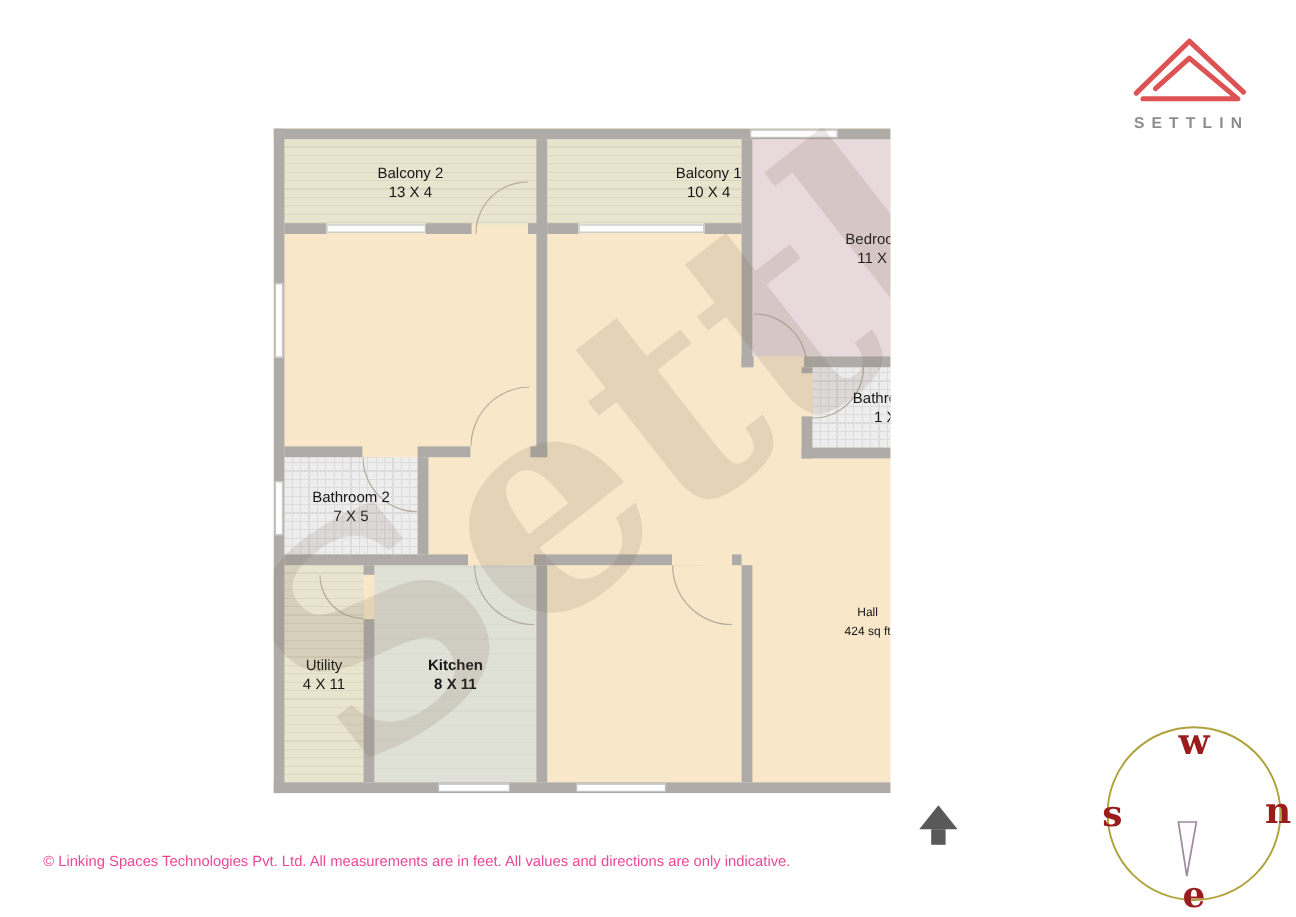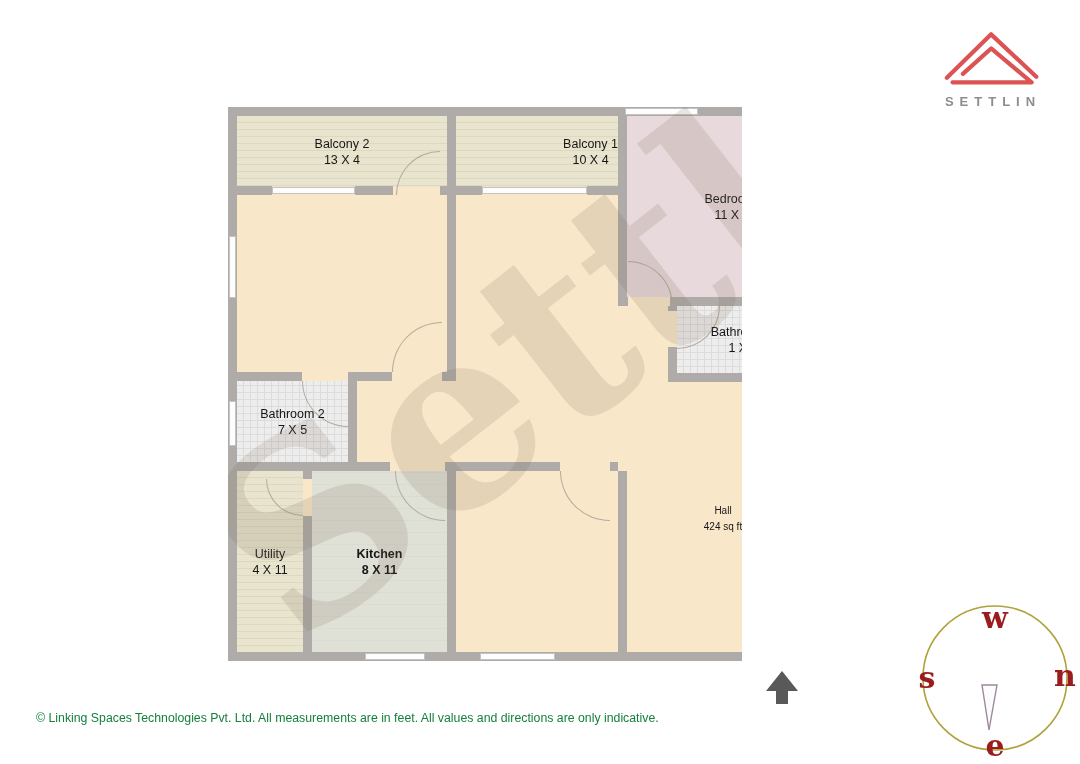--- a/index.html
+++ b/index.html
@@ -43,21 +43,21 @@
   .arrow{position:absolute;left:766px;top:671px;width:32px;}
   .arrow .head{width:0;height:0;border-left:16px solid transparent;border-right:16px solid transparent;
                border-bottom:20px solid #595959;}
   .arrow .tail{width:12px;height:13px;background:#595959;margin:0 auto;}
 
   
   .compass{position:absolute;left:913px;top:592px;width:165px;height:172px;}
   .compass text{font-family:"DejaVu Serif",serif;font-weight:bold;font-size:30px;fill:#9b1c1c;}
 
   
-  .copyright{position:absolute;left:36px;top:711px;font-size:12.3px;color:#15803d;}
+  .copyright{position:absolute;left:36px;top:711px;font-size:12.3px;color:#ec4899;}
 </style>
 </head>
 <body>
 
 <div class="canvas">
 
   <div class="logo">
     <svg width="106" height="64" viewBox="0 0 110 68">
       <path d="M6,57 L53,11 L101,56" fill="none" stroke="#dd5353" stroke-width="4.5" stroke-linecap="round" stroke-linejoin="round"></path>
       <path d="M23,53 L53,26 L96,62 L12,62" fill="none" stroke="#dd5353" stroke-width="4.5" stroke-linecap="round" stroke-linejoin="round"></path>

